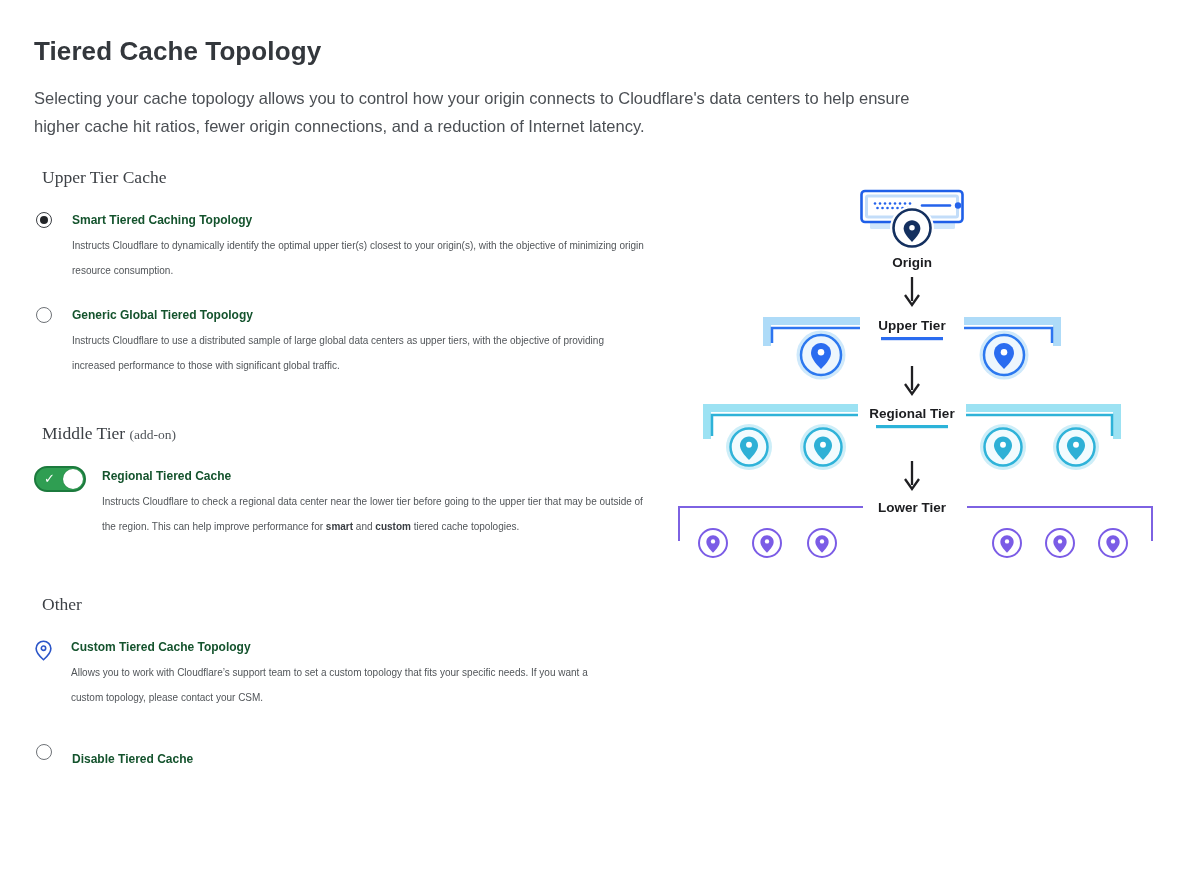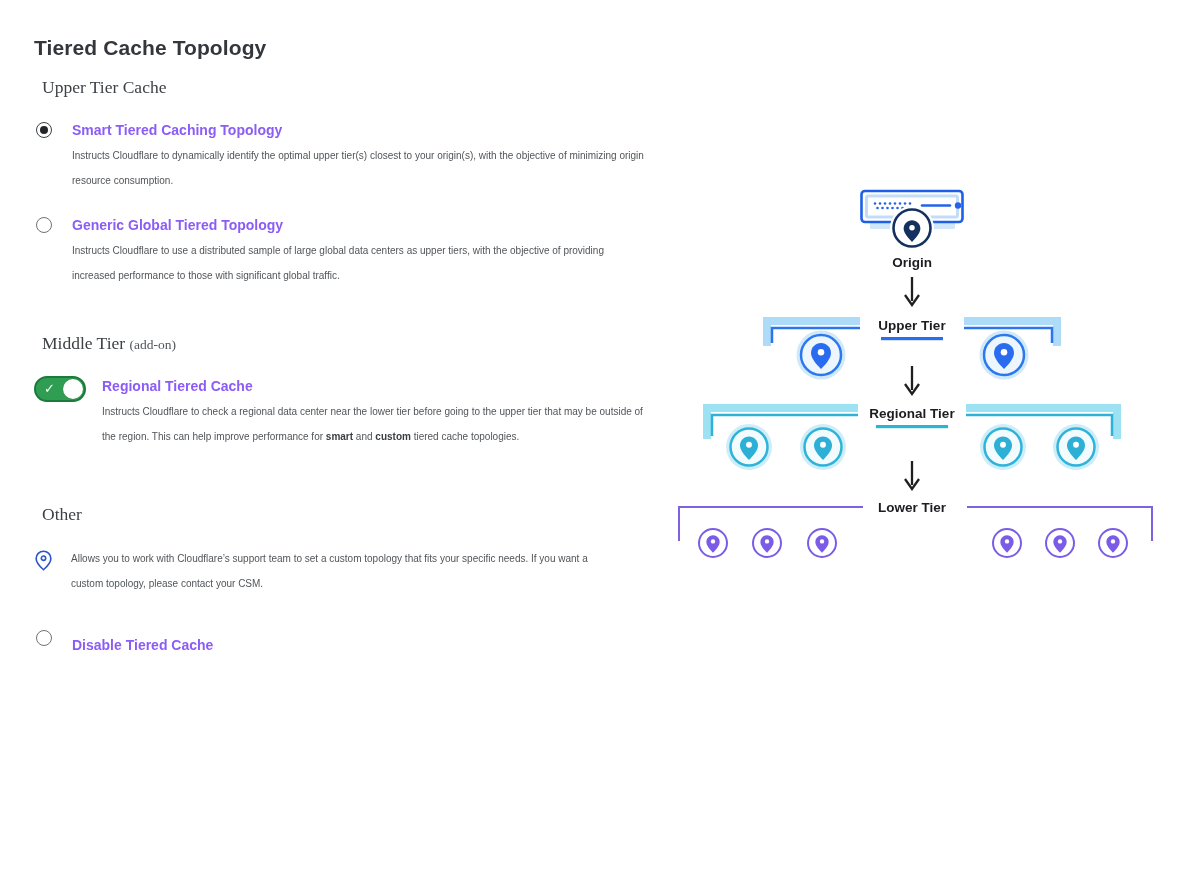--- a/index.html
+++ b/index.html
@@ -2,38 +2,38 @@
 <html><head>
 <meta charset="utf-8">
 <style>
   html,body{margin:0;padding:0;background:#fff;}
   body{
     width:1188px;height:870px;position:relative;overflow:hidden;
     font-family:"Liberation Sans","DejaVu Sans",sans-serif;
     -webkit-font-smoothing:antialiased;color:#3c4045;
   }
   .page{position:absolute;left:34px;top:36px;width:1120px;}
-  h1.title{font-size:21px;font-weight:700;color:#33373c;margin:0 0 17px 0;letter-spacing:.1px;}
+  h1.title{font-size:26px;font-weight:700;color:#33373c;margin:0 0 17px 0;letter-spacing:.1px;}
   p.page-desc{font-size:16.5px;line-height:28px;color:#4b4f54;margin:0 0 27px 0;max-width:905px;}
   h2.section{font-size:17.5px;font-weight:400;color:#3d4146;margin:0 0 21px 8px;font-family:Liberation Serif, serif;}
   h2.section .suffix{font-size:13.5px;color:#52565b;font-weight:400;}
 
   .option{display:flex;align-items:flex-start;margin-bottom:21px;}
   .option:last-child{margin-bottom:0;}
   .radio{
     flex:0 0 auto;width:16px;height:16px;border:1.5px solid #6e7277;border-radius:50%;
     margin:3px 0 0 2px;position:relative;background:#fff;box-sizing:border-box;cursor:pointer;
   }
   .radio.checked{border-color:#3c3f44;}
   .radio.checked::after{
     content:"";position:absolute;left:50%;top:50%;width:8px;height:8px;margin:-4px 0 0 -4px;
     border-radius:50%;background:#232528;
   }
   .option-body{margin-left:20px;}
-  .option-title{font-size:14px;font-weight:700;color:#8b5cf6;line-height:22px;margin-bottom:2px;}
+  .option-title{font-size:12px;font-weight:700;color:#14532d;line-height:22px;margin-bottom:2px;}
   .option-desc{font-size:10px;color:#515559;line-height:25px;}
   .option-desc b{color:#3a3e43;}
 
   .gap-lg{height:24px;}
   .gap-md{height:10px;}
 
   .toggle{
     flex:0 0 auto;width:52px;height:26px;border-radius:14px;background:#2f9e52;
     border:2px solid #1c7a3d;position:relative;box-sizing:border-box;cursor:pointer;margin-top:1px;
   }
@@ -56,20 +56,21 @@
   .pin-cyan{color:#2eb0d6;}
   .pin-purple{color:#7b5ce6;}
   .pin-navy{color:#14305f;}
 </style>
 </head>
 <body>
 
 <div class="page">
 
   <h1 class="title">Tiered Cache Topology</h1>
+  <p class="page-desc">Selecting your cache topology allows you to control how your origin connects to Cloudflare's data centers to help ensure higher cache hit ratios, fewer origin connections, and a reduction of Internet latency.</p>
 
   <h2 class="section">Upper Tier Cache</h2>
 
   <div class="option">
     <span class="radio checked"></span>
     <div class="option-body">
       <div class="option-title">Smart Tiered Caching Topology</div>
       <div class="option-desc" style="max-width:575px">Instructs Cloudflare to dynamically identify the optimal upper tier(s) closest to your origin(s), with the objective of minimizing origin resource consumption.</div>
     </div>
   </div>
@@ -101,20 +102,21 @@
     <div class="gap-md"></div>
 
   <h2 class="section">Other</h2>
 
   <div class="option">
     <svg class="pin-outline-icon" width="17" height="21" viewBox="0 0 18 22">
       <path d="M9,1.2 C13.3,1.2 16.8,4.7 16.8,9 C16.8,14.2 9,20.8 9,20.8 C9,20.8 1.2,14.2 1.2,9 C1.2,4.7 4.7,1.2 9,1.2 Z" fill="none" stroke="#2b55c8" stroke-width="1.7"></path>
       <circle cx="9" cy="8.6" r="2.3" fill="none" stroke="#2b55c8" stroke-width="1.7"></circle>
     </svg>
     <div class="option-body" style="margin-left:19px">
+      <div class="option-title">Custom Tiered Cache Topology</div>
       <div class="option-desc" style="max-width:535px">Allows you to work with Cloudflare’s support team to set a custom topology that fits your specific needs. If you want a custom topology, please contact your CSM.</div>
     </div>
   </div>
 
   <div class="gap-md"></div>
 
 
   <div class="option">
     <span class="radio"></span>
     <div class="option-body">

